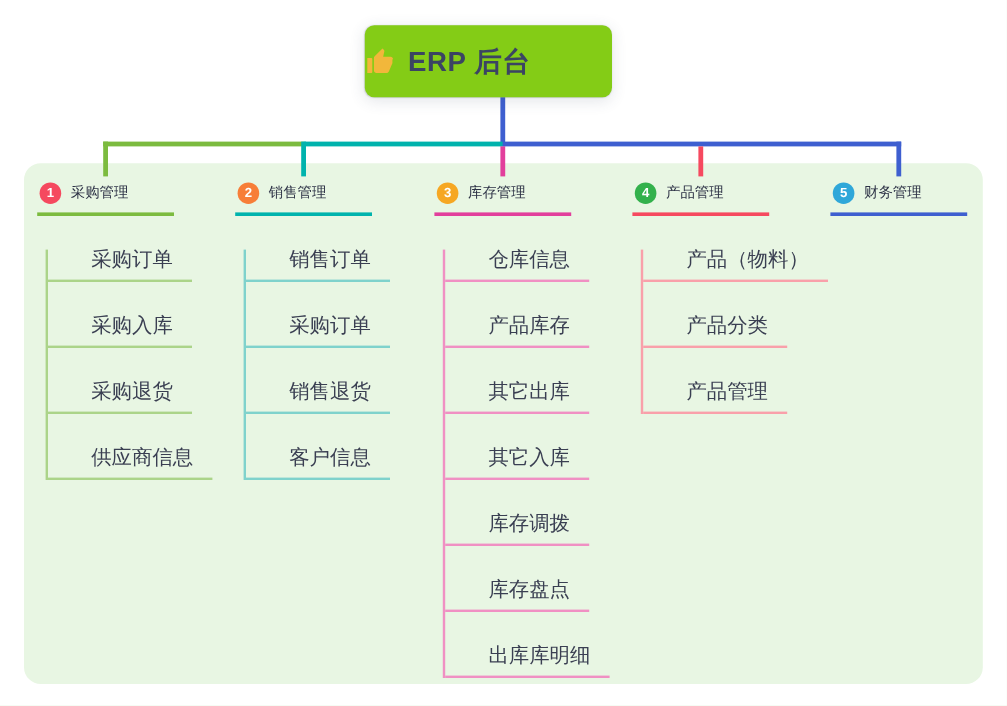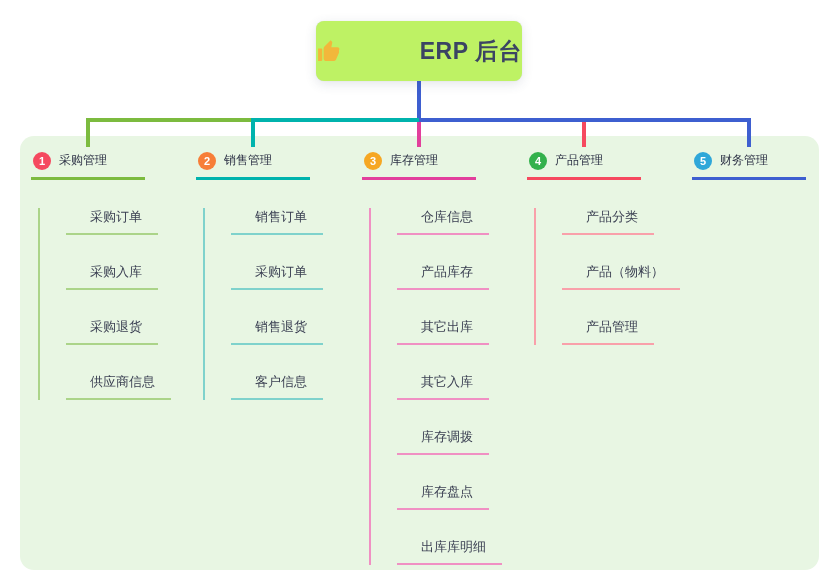--- a/index.html
+++ b/index.html
@@ -7,26 +7,26 @@
   body {
     width: 839px; height: 588px;
     background: #ffffff;
     font-family: "Liberation Sans", sans-serif;
     position: relative;
     overflow: hidden;
   }
 
   
   .root-card {
-    position: absolute; left: 316px; top: 21px;
+    position: absolute; left: 304px; top: 21px;
     width: 206px; height: 60px;
-    background: #bef264;
+    background: #84cc16;
     border-radius: 8px;
     box-shadow: 0 3px 12px rgba(60,70,100,0.14), 0 0 1px rgba(60,70,100,0.18);
-    display: flex; align-items: center; justify-content: space-between; gap: 11px;
+    display: flex; align-items: center; justify-content: flex-start; gap: 11px;
     z-index: 5;
   }
   .root-title {
     font-size: 23px; font-weight: 600; color: #3b4463;
     letter-spacing: 0.5px;
   }
   .thumb-icon { width: 25px; height: 25px; flex: 0 0 auto; }
 
   
   .panel {
@@ -60,25 +60,24 @@
     white-space: nowrap;
   }
   .children {
     margin-left: 7px;
     border-left: 2px solid var(--light);
   }
   .child {
     width: fit-content;
     min-width: 70px;
     margin-top: 28px;
-    padding: 0 16px 7px 24px;
+    padding: 0 16px 7px 36px;
     border-bottom: 2px solid var(--light);
-    font-size: 13px; line-height: 18px; color: #3a3f52;
+    font-size: 17px; line-height: 18px; color: #3a3f52;
     white-space: nowrap;
-    margin-left: 26px;
   }
 </style>
 </head>
 <body>
 
 <div class="root-card">
   <svg class="thumb-icon" viewBox="0 0 24 24" fill="#f2b73b" xmlns="http://www.w3.org/2000/svg">
     <path d="M2 21h3.2c.4 0 .8-.36.8-.8V9.8c0-.44-.4-.8-.8-.8H2v12zM22.6 10c0-1.1-.9-2-2-2h-5.9l.9-4.3.03-.32c0-.41-.17-.79-.44-1.06L14.1 1.3 7.9 7.5c-.37.36-.6.86-.6 1.41V19c0 1.1.9 2 2 2h8.1c.83 0 1.54-.5 1.84-1.22l2.72-6.35c.09-.23.14-.47.14-.73V10z"></path>
   </svg>
   <span class="root-title">ERP 后台</span>
@@ -137,22 +136,22 @@
         <div class="child">库存盘点</div>
         <div class="child">出库库明细</div>
       </div>
   </div>
     <div class="branch" style="left: 527px; position: absolute; top: 150px; --c: #f6495f; --light: #f9a0aa; --badge: #33b14c;">
     <div class="branch-header">
       <span class="badge">4</span>
       <span class="branch-label">产品管理</span>
     </div>
     <div class="children">
+        <div class="child">产品（物料）</div>
         <div class="child">产品分类</div>
-        <div class="child">产品（物料）</div>
         <div class="child">产品管理</div>
       </div>
   </div>
     <div class="branch" style="left: 692px; position: absolute; top: 150px; --c: #3e5fd0; --light: #90a7de; --badge: #2fa7d9;">
     <div class="branch-header">
       <span class="badge">5</span>
       <span class="branch-label">财务管理</span>
     </div>
   </div>
   </div>

